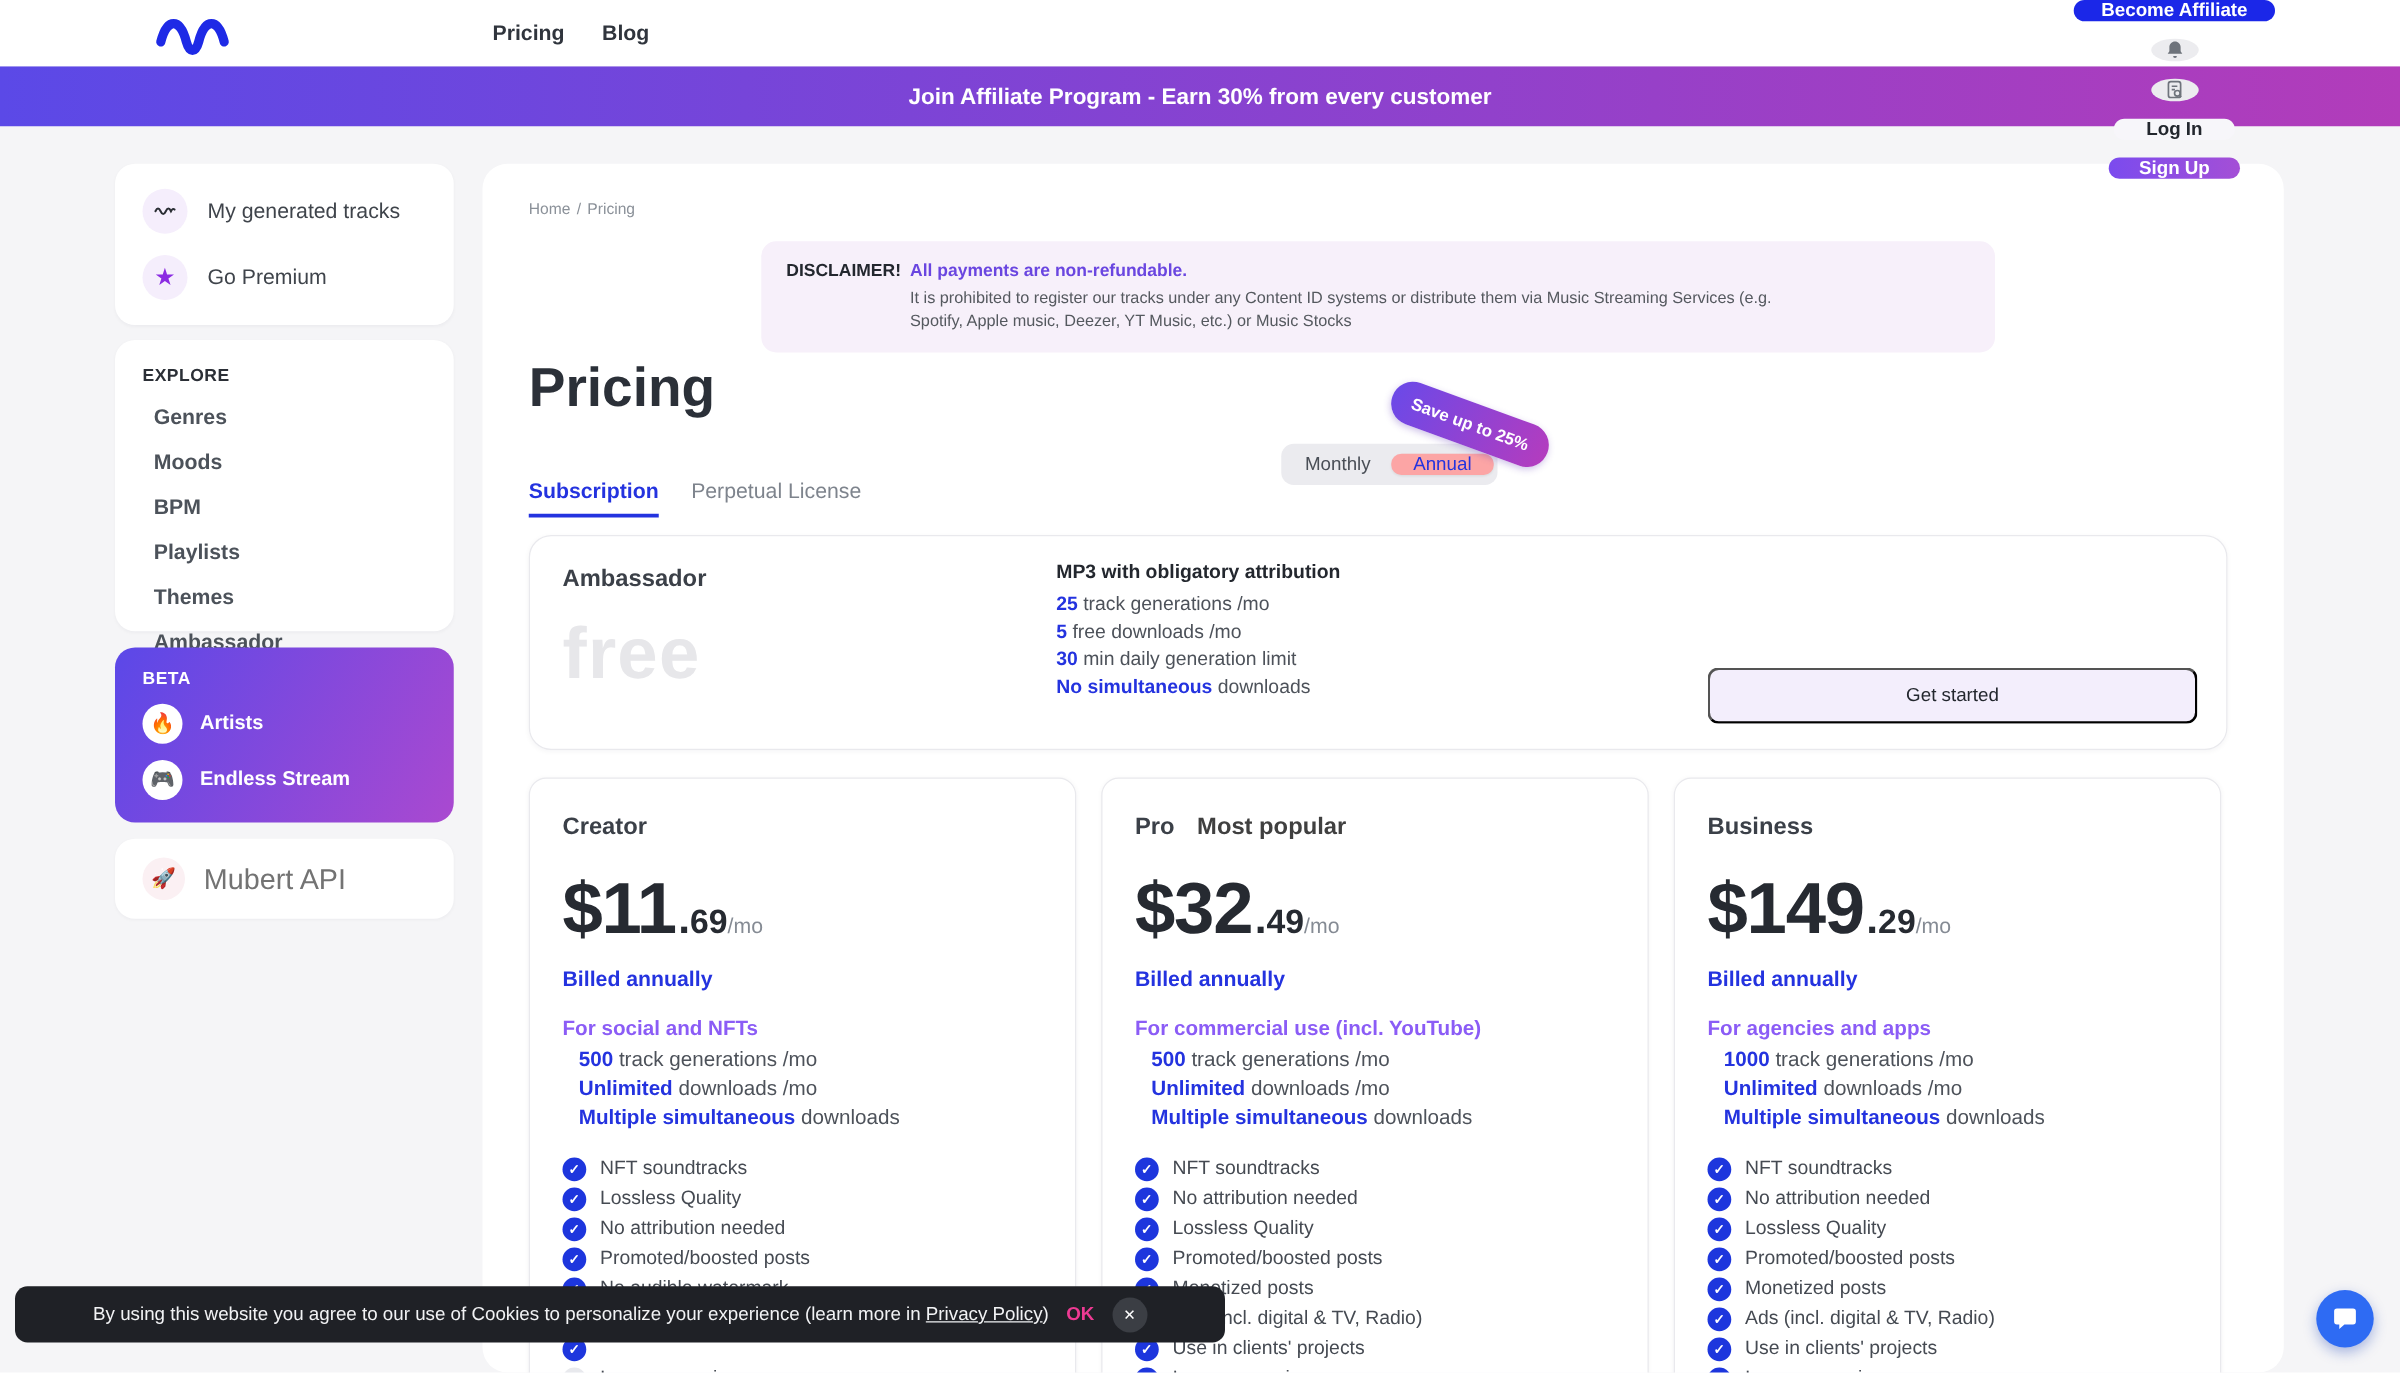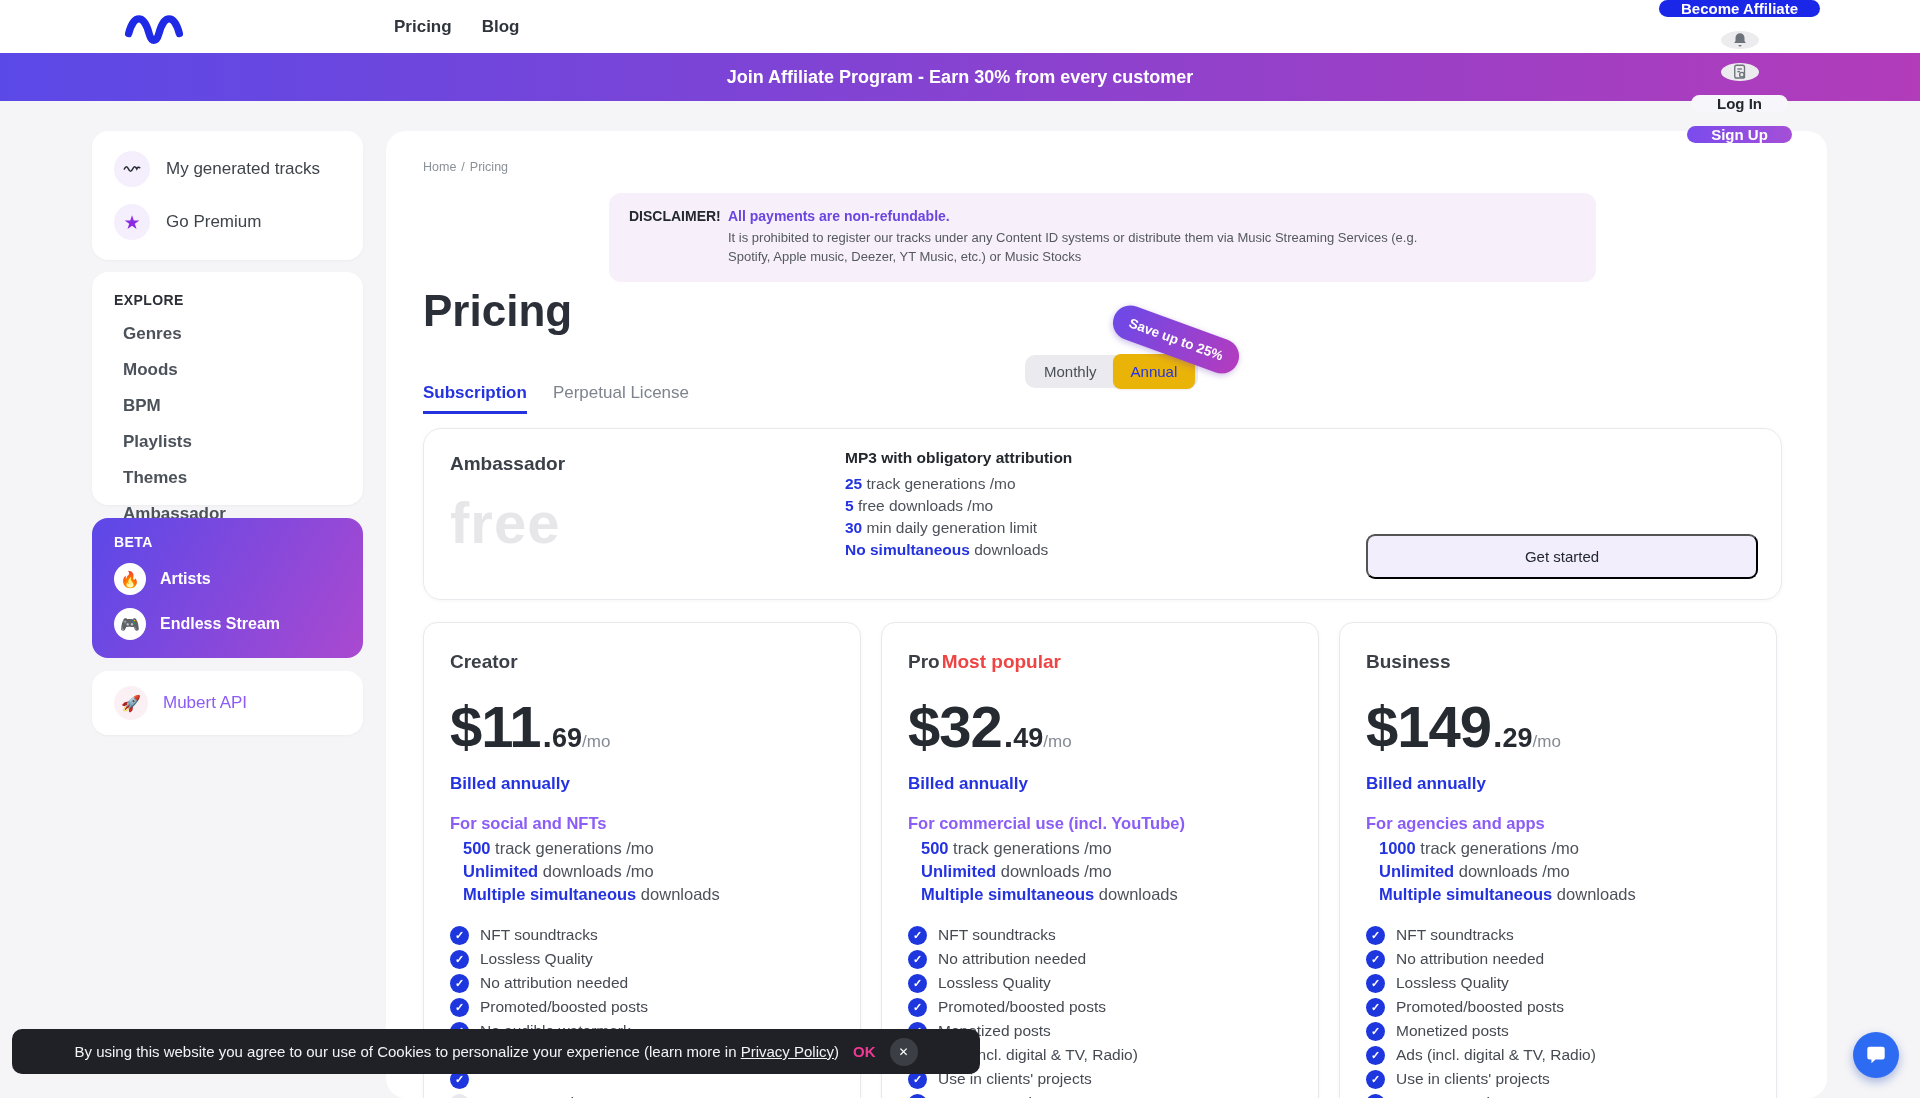--- a/index.html
+++ b/index.html
@@ -32,60 +32,60 @@
   .sc2 { top:272px; height:233px; padding:20px 22px; }
   .explore-title { font-size:14px; font-weight:700; color:#2b2f36; letter-spacing:.4px; }
   .explore-item { font-size:17px; color:#4c525a; margin-top:16px; padding-left:9px; cursor:pointer;font-weight:bold; }
   .beta-card { position:absolute; left:92px; top:518px; width:271px; height:140px; border-radius:16px; background:linear-gradient(120deg,#5b48e8,#aa49d0); padding:16px 22px; z-index:2; }
   .beta-title { color:#fff; font-size:14px; font-weight:700; letter-spacing:.4px; }
   .beta-item { display:flex; align-items:center; gap:14px; margin-top:13px; cursor:pointer; }
   .beta-ico { width:32px; height:32px; border-radius:50%; background:#fff; display:flex; align-items:center; justify-content:center; font-size:16px; }
   .beta-label { color:#fff; font-size:16px; font-weight:600; }
   .api-card { top:671px; height:64px; padding:0 22px; display:flex; align-items:center; cursor:pointer; }
   .api-ico { width:34px; height:34px; border-radius:50%; background:#fbf0f3; display:flex; align-items:center; justify-content:center; font-size:16px; margin-right:15px; }
-  .api-label { font-size:17px; color:#8b5cf6; }
+  .api-label { font-size:23px; color:#737373; }
 
   
   .main-card { position:absolute; left:386px; top:131px; width:1441px; height:967px; background:#fff; border-radius:20px; z-index:1; }
   .breadcrumb { position:absolute; left:37px; top:29px; font-size:12.5px; color:#8b9199; }
   .breadcrumb .sep { margin:0 5px; }
   .breadcrumb span { cursor:pointer; }
 
   .disclaimer { position:absolute; left:223px; top:62px; width:987px; min-height:89px; background:#f7f0fa; border-radius:12px; padding:15px 20px 14px 20px; }
   .disc-row { display:flex; }
   .disc-label { font-size:14px; font-weight:700; color:#23272e; width:99px; flex:0 0 99px; }
   .disc-highlight { font-size:14px; font-weight:600; color:#6a46e0; }
   .disc-body { margin-left:99px; margin-top:5px; font-size:13px; line-height:1.45; color:#55595f; max-width:720px; }
 
   .page-title { position:absolute; left:37px; top:155px; font-size:44px; font-weight:700; color:#2b3038; }
 
   .toggle { position:absolute; left:639px; top:224px; height:33px; background:#ebebef; border-radius:10px; display:flex; align-items:center; padding:3px; cursor:pointer; }
   .toggle-opt { font-size:15px; padding:0 16px; color:#4a4f57; }
-  .toggle-opt.sel { background:#eab308; border-radius:8px; color:#2433df; height:35px; display:flex; align-items:center; box-shadow:0 1px 2px rgba(0,0,0,.08); padding:0 18px; }
+  .toggle-opt.sel { background:#fca5a5; border-radius:8px; color:#2433df; height:17px; display:flex; align-items:center; box-shadow:0 1px 2px rgba(0,0,0,.08); padding:0 18px; }
   .save-badge { position:absolute; left:724px; top:191px; width:132px; height:35px; border-radius:18px; background:linear-gradient(100deg,#6b49e8,#b43cbe); color:#fff; font-size:13.5px; font-weight:700; display:flex; align-items:center; justify-content:center; transform:rotate(20deg); z-index:3; box-shadow:0 2px 6px rgba(90,50,180,.3); }
 
   .tabs { position:absolute; left:37px; top:252px; display:flex; gap:26px; }
   .tab { font-size:17px; padding-bottom:8px; cursor:pointer; color:#7e848d; }
   .tab.active { color:#2433df; font-weight:700; border-bottom:3px solid #2433df; }
 
   
   .amb-card { position:absolute; left:37px; top:297px; width:1359px; height:172px; border:1px solid #e9e9ed; border-radius:18px; padding:24px 26px; box-shadow:0 1px 4px rgba(30,30,60,.04); }
   .amb-name { font-size:19px; font-weight:600; color:#3b4048; }
   .amb-free { font-size:58px; font-weight:700; color:#e7e7ea; margin-top:14px; letter-spacing:1px; }
   .amb-specs { position:absolute; left:421px; top:20px; }
   .amb-heading { font-size:15.5px; font-weight:700; color:#23272e; margin-bottom:6px; }
   .spec { font-size:15.5px; line-height:22px; color:#4d525a; white-space:pre-wrap; }
   .spec b { color:#2433df; }
   .amb-cta { position:absolute; left:942px; top:105px; width:392px; height:45px; background:#f3eefc; border-radius:9px; color:#23272e; font-size:15px; font-weight:500; }
 
   
   .plan-card { position:absolute; top:491px; width:438px; height:600px; background:#fff; border:1px solid #e9e9ed; border-radius:14px; padding:28px 26px; box-shadow:0 1px 4px rgba(30,30,60,.04); }
   .plan-1 { left:37px; } .plan-2 { left:495px; } .plan-3 { left:953px; }
   .plan-name { font-size:19px; font-weight:600; color:#3b4048; }
-  .plan-badge { color:#ef4444; font-weight:600; margin-left:2px; }
+  .plan-badge { color:#404040; font-weight:600; margin-left:18px; }
   .price-row { display:flex; align-items:baseline; margin-top:20px; }
   .price-big { font-size:58px; font-weight:700; color:#262a31; letter-spacing:-1px; }
   .price-dot { font-size:34px; font-weight:700; color:#262a31; margin-left:2px; }
   .price-cents { font-size:27px; font-weight:700; color:#262a31; }
   .price-per { font-size:17px; color:#858b94; }
   .billed { margin-top:14px; font-size:17px; font-weight:700; color:#2433df; }
   .audience { margin-top:20px; font-size:16.5px; font-weight:700; color:#8b5cf6; margin-bottom:4px; }
   .plan-card .spec { font-size:16.5px; line-height:23px;margin-left:13px; }
   .features { list-style:none; margin-top:17px; }
   .feat { display:flex; align-items:center; gap:11px; height:24px; }

